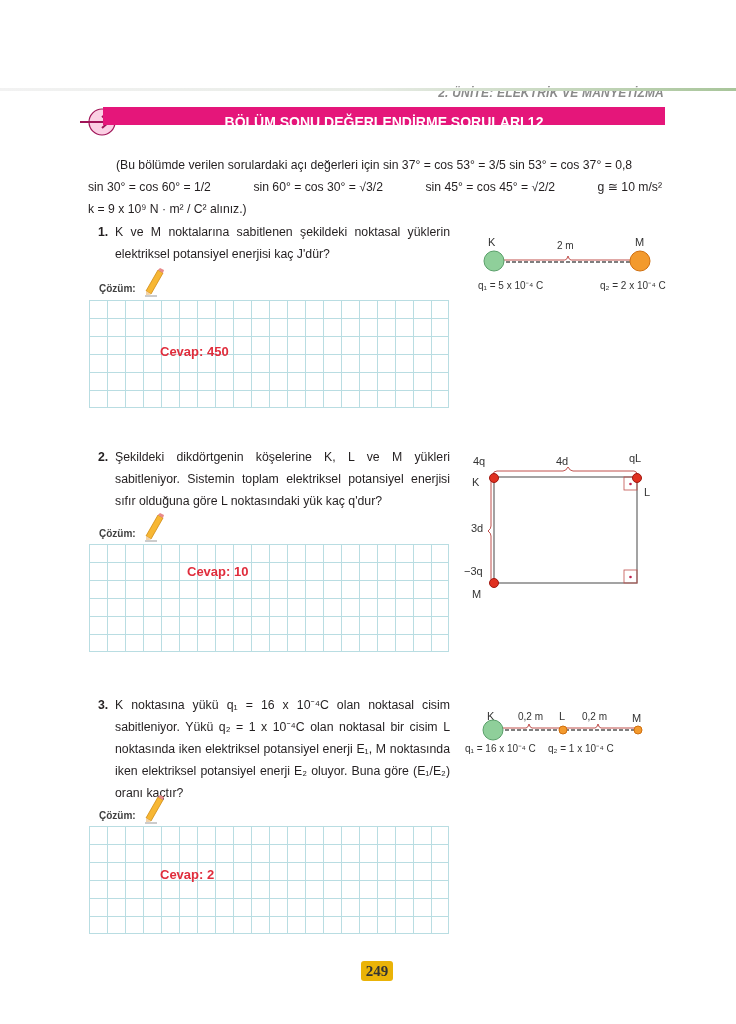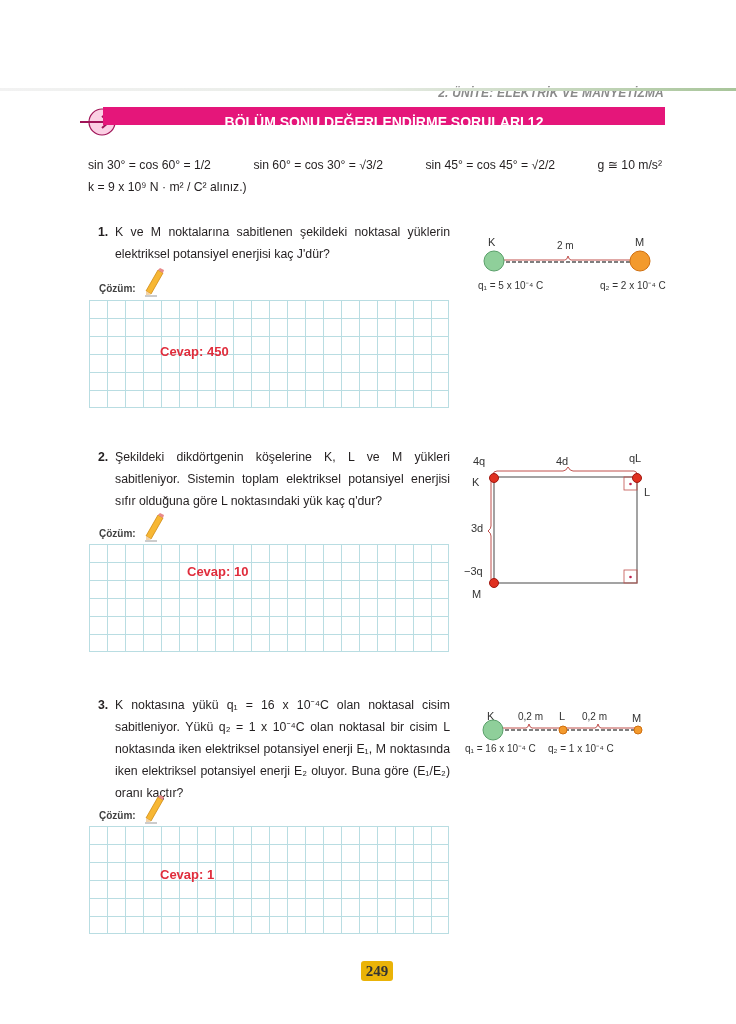--- a/index.html
+++ b/index.html
@@ -41,20 +41,21 @@
 <svg class="banner-icon" viewBox="0 0 40 34">
   <circle cx="24" cy="17" r="13" fill="#fbd0e4" stroke="#a01458" stroke-width="1.2"></circle>
   <line x1="2" y1="17" x2="30" y2="17" stroke="#a01458" stroke-width="2"></line>
   <polyline points="24,11 31,17 24,23" fill="none" stroke="#a01458" stroke-width="2"></polyline>
 </svg>
 <div class="banner">
   <div class="banner-title">BÖLÜM SONU DEĞERLENDİRME SORULARI 12</div>
 </div>
 
 <div class="intro">
+  <p class="l1">(Bu bölümde verilen sorulardaki açı değerleri için sin 37° = cos 53° = 3/5     sin 53° = cos 37° = 0,8</p>
   <p style="display:flex; justify-content:space-between; padding-right:4px;">
     <span>sin 30° = cos 60° = 1/2</span>
     <span>sin 60° = cos 30° = √3/2</span>
     <span>sin 45° = cos 45° = √2/2</span>
     <span>g ≅ 10 m/s²</span>
   </p>
   <p>k = 9 x 10⁹ N · m² / C² alınız.)</p>
 </div>
 
 <div class="q" style="top:221px;">
@@ -138,15 +139,15 @@
 </svg>
 
 <div class="cozum" style="top:810px;">Çözüm:</div>
 <svg class="pencil" style="left:143px; top:795px;" viewBox="0 0 22 30">
   <polygon points="15,2 20,5 8,26 3,23" fill="#f7b733" stroke="#d08a10" stroke-width="0.8"></polygon>
   <polygon points="3,23 8,26 3,29" fill="#f2d3a8"></polygon>
   <polygon points="15,2 20,5 21,2 17,0" fill="#e88a8a"></polygon>
   <rect x="2" y="27" width="12" height="2" fill="#ccc"></rect>
 </svg>
 <div class="grid" style="top:826px;"></div>
-<div class="answer" style="left:160px; top:867px;">Cevap: 1</div>
+<div class="answer" style="left:160px; top:867px;">Cevap: 2</div>
 
 <div class="page-num">249</div>
 
 </body></html>

